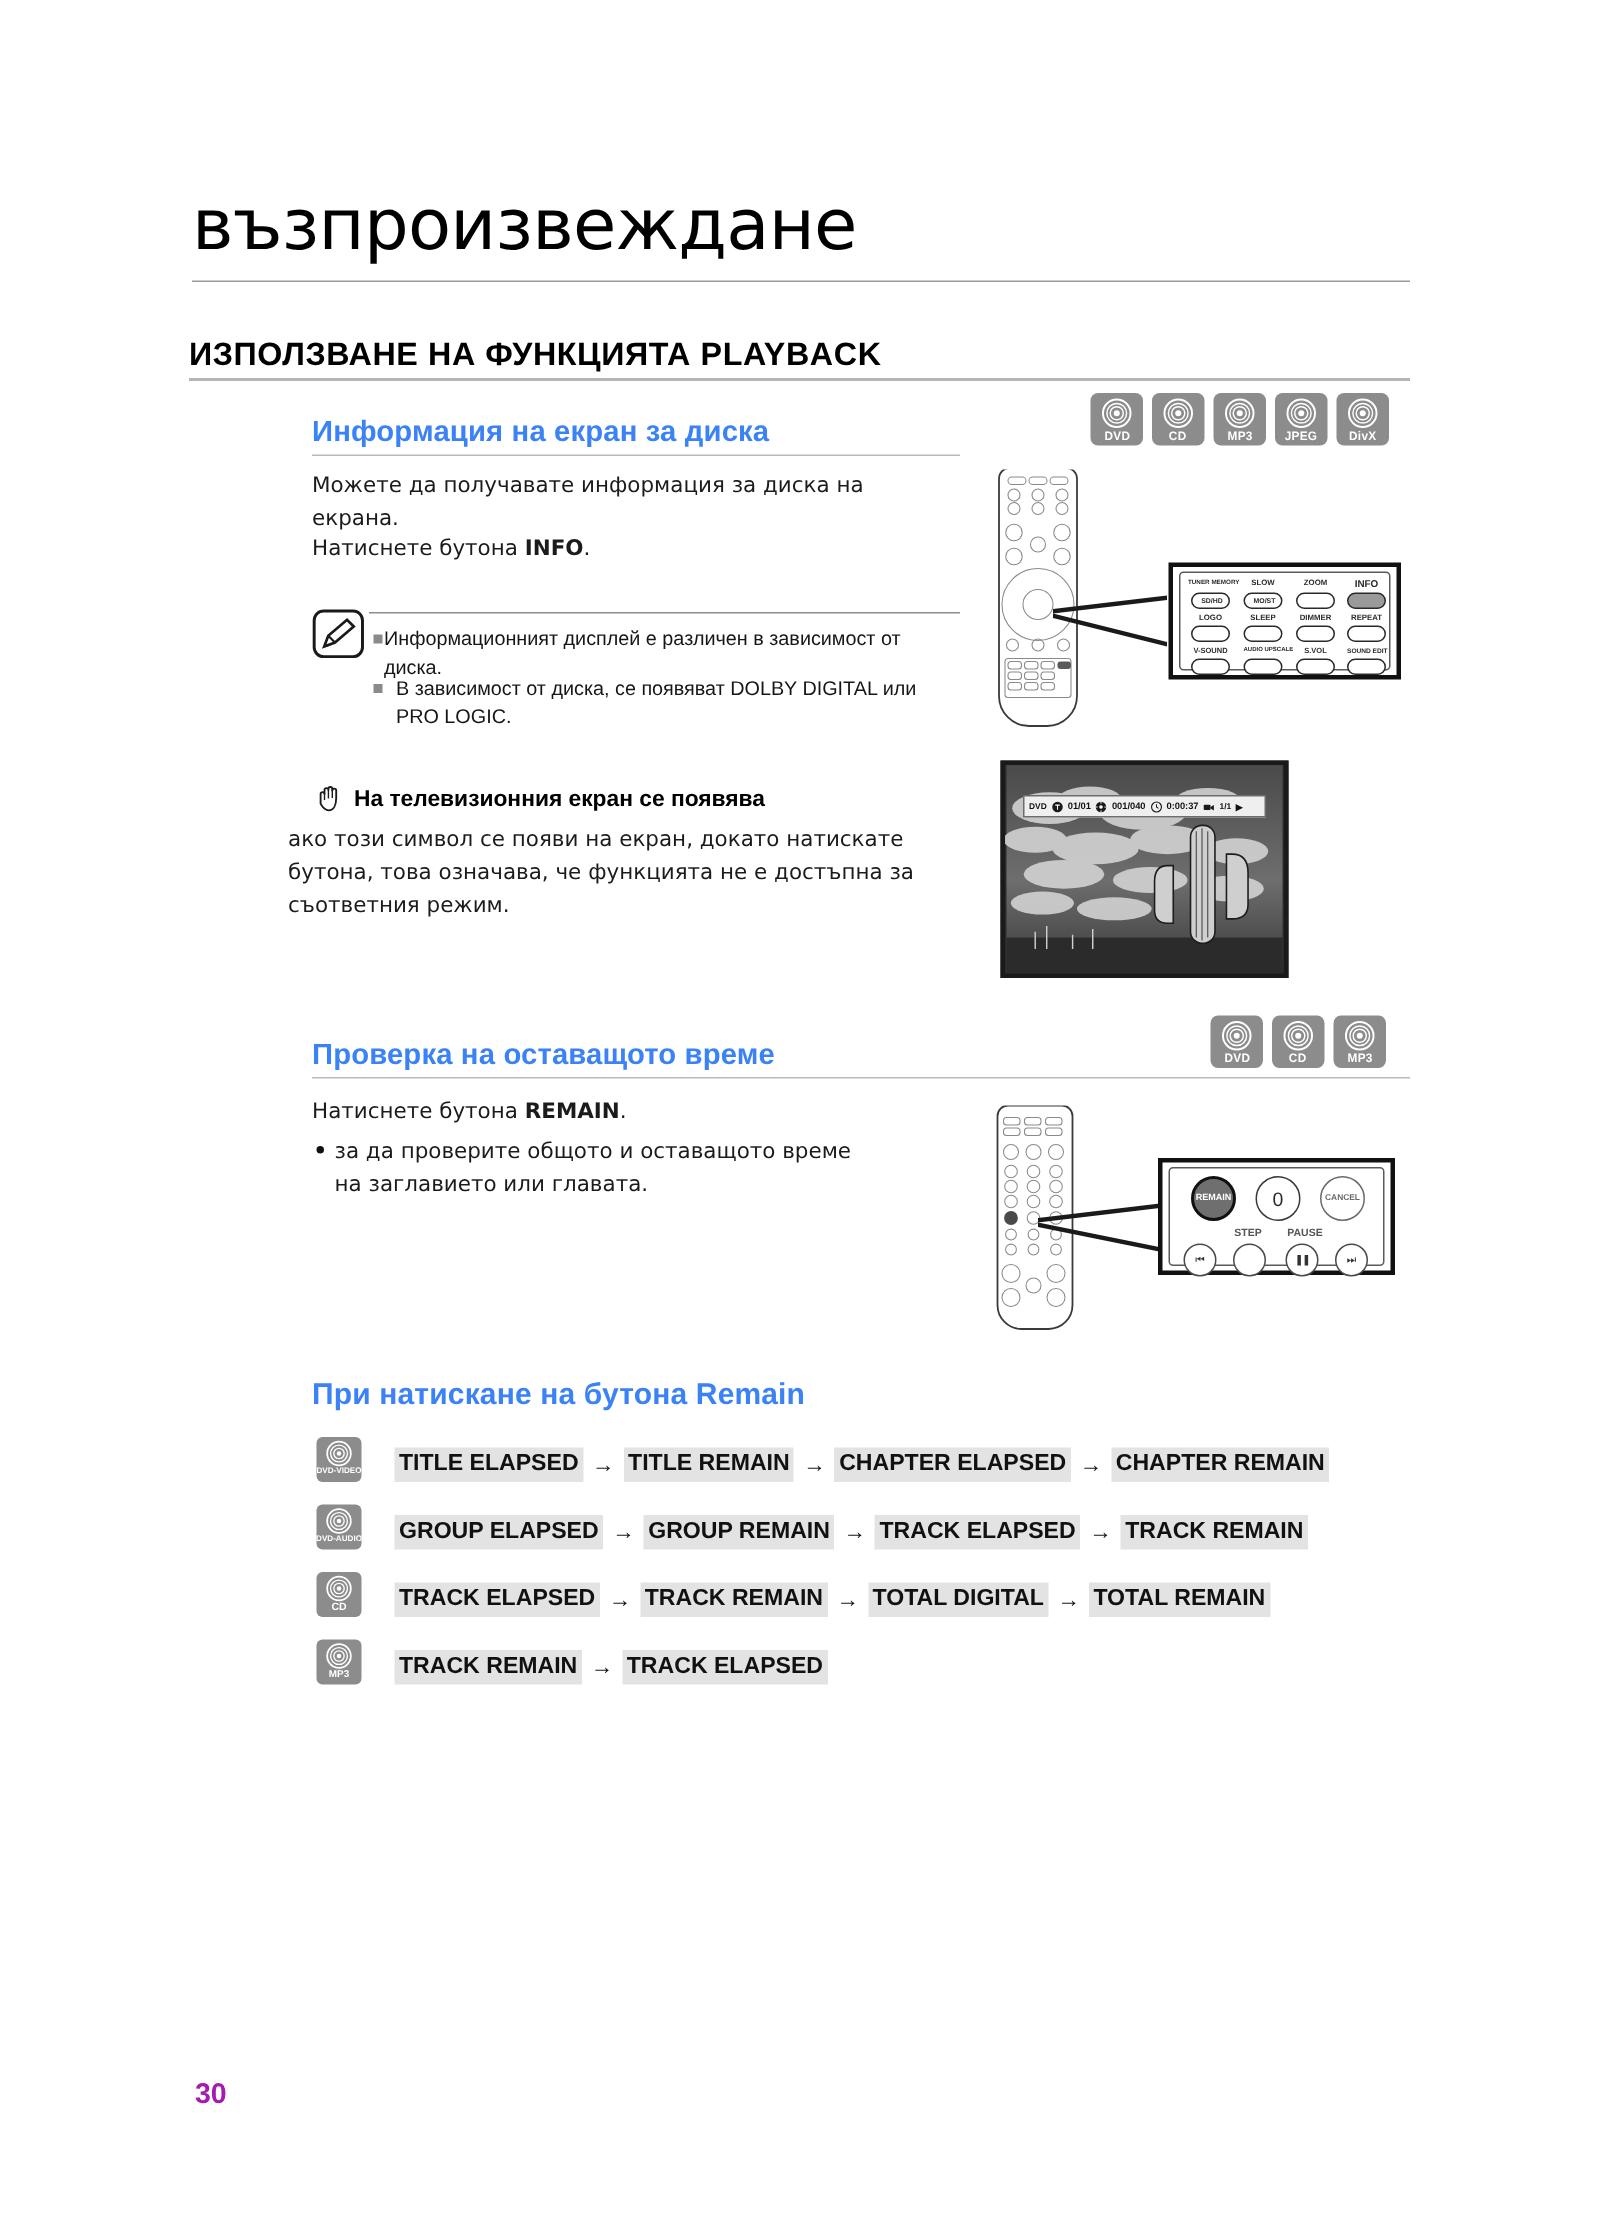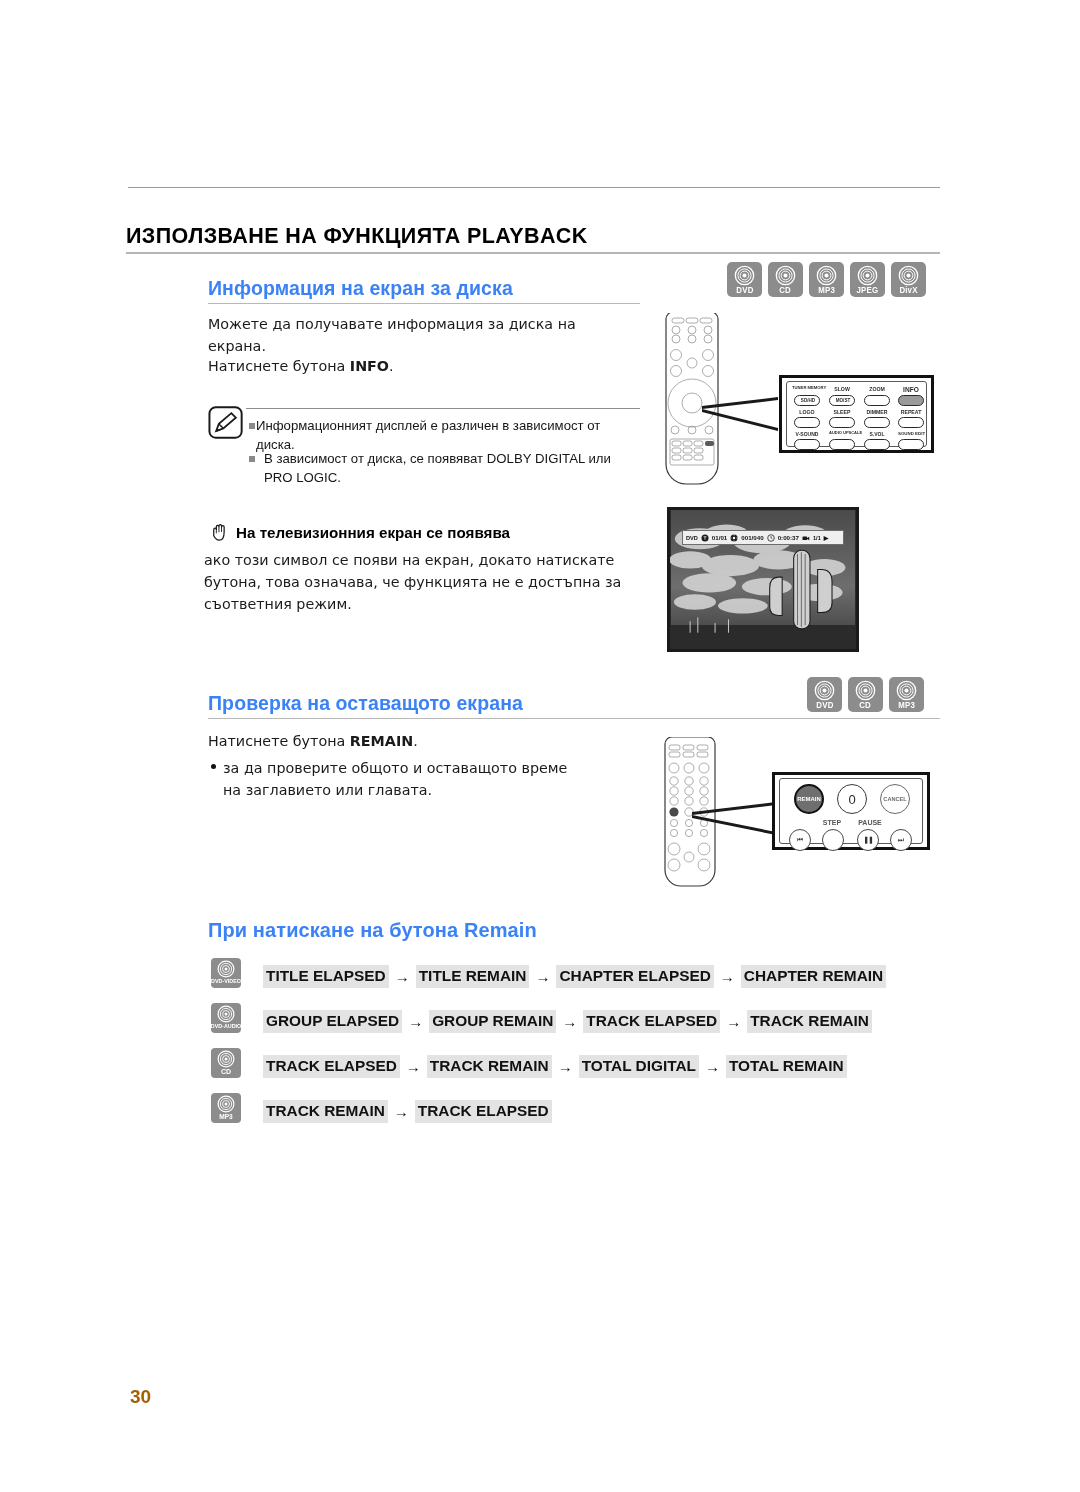--- a/index.html
+++ b/index.html
@@ -291,28 +291,29 @@
   }
 
   
   .page-number {
     position: absolute;
     left: 130px;
     top: 1386px;
     font-family: "Liberation Sans", sans-serif;
     font-size: 19px;
     font-weight: 700;
-    color: #a16207;
+    color: #a21caf;
   }
 </style>
 </head>
 <body>
 
 <div class="page">
 
+  <div class="chapter-title">възпроизвеждане</div>
   <div class="chapter-rule"></div>
 
   <div class="section-heading">ИЗПОЛЗВАНЕ НА ФУНКЦИЯТА PLAYBACK</div>
   <div class="section-rule"></div>
 
   <div class="sub-heading" style="left:208px; top:277px;">Информация на екран за диска</div>
   <div class="sub-rule" style="left:208px; top:303px; width:432px;"></div>
 
   <div class="disc-row" style="left:727px; top:262px;">
     <div class="disc-badge">
@@ -380,21 +381,21 @@
   <div class="note-item" style="left:256px; top:417px; width:380px;">Информационният дисплей е различен в зависимост от диска.</div>
 
   <div class="note-bullet" style="left:249px; top:456px;"></div>
   <div class="note-item" style="left:264px; top:450px; width:378px;">В зависимост от диска, се появяват DOLBY DIGITAL или PRO LOGIC.</div>
 
   <svg class="hand-icon" viewBox="0 0 24 24">
     <path d="M5.3 14.5 V9.6 a1.2 1.2 0 0 1 2.4 0 V7.1 a1.2 1.2 0 0 1 2.4 0 V6.4 a1.2 1.2 0 0 1 2.4 0 V7.4 a1.2 1.2 0 0 1 2.4 0 V12 c0 4.3-1.6 7.6-4.6 7.6 -2.4 0-3.6-1.4-5-4.1 z" fill="#fff" stroke="#1a1a1a" stroke-width="1.15" stroke-linejoin="round"></path>
     <path d="M7.7 9.6 v3.6 M10.1 7.1 v5.2 M12.5 6.4 v5.6" stroke="#1a1a1a" stroke-width="0.85" fill="none"></path>
   </svg>
   <div class="hand-title">На телевизионния екран се появява</div>
-  <div class="body-text" style="left:204px; top:549px; width:437px;">ако този символ се появи на екран, докато натискате бутона, това означава, че функцията не е достъпна за съответния режим.</div>
+  <div class="body-text" style="left:192px; top:549px; width:437px;">ако този символ се появи на екран, докато натискате бутона, това означава, че функцията не е достъпна за съответния режим.</div>
 
   <div class="remote-wrap" style="left:662px; top:313px; width:60px; height:175px;">
     <svg viewBox="0 0 60 175" style="width:60px;height:175px;display:block;">
       <path d="M4 6 a7 7 0 0 1 7-7 h38 a7 7 0 0 1 7 7 v145 a20 20 0 0 1 -20 20 h-12 a20 20 0 0 1 -20 -20 z" fill="#fff" stroke="#3a3a3a" stroke-width="1.2"></path>
       <g stroke="#8a8a8a" stroke-width="0.7" fill="none">
         <rect x="10" y="5" width="12" height="5" rx="2.5"></rect>
         <rect x="24" y="5" width="12" height="5" rx="2.5"></rect>
         <rect x="38" y="5" width="12" height="5" rx="2.5"></rect>
         <circle cx="14" cy="17" r="4"></circle>
           <circle cx="30" cy="17" r="4"></circle>
@@ -530,21 +531,21 @@
       <span>0:00:37</span>
       <svg class="osd-ic" viewBox="0 0 16 16">
         <rect x="1" y="5" width="9" height="7" rx="1" fill="#1a1a1a"></rect>
         <path d="M10 8l4.5-2.6v7.2L10 10z" fill="#1a1a1a"></path>
       </svg>
       <span style="font-size:5.6px;">1/1</span>
       <span style="font-size:6px;">▶</span>
     </div>
   </div>
 
-  <div class="sub-heading" style="left:208px; top:692px;">Проверка на оставащото екрана</div>
+  <div class="sub-heading" style="left:208px; top:692px;">Проверка на оставащото време</div>
   <div class="sub-rule" style="left:208px; top:718px; width:732px;"></div>
 
   <div class="disc-row" style="left:807px; top:677px;">
     <div class="disc-badge">
       <svg class="disc-glyph" viewBox="0 0 24 24">
         <circle cx="12" cy="12" r="10.5" fill="none" stroke="#fff" stroke-width="1.5"></circle>
         <circle cx="12" cy="12" r="7.5" fill="none" stroke="#fff" stroke-width="1.1"></circle>
         <circle cx="12" cy="12" r="5" fill="none" stroke="#fff" stroke-width="1.1"></circle>
         <circle cx="12" cy="12" r="2.3" fill="#fff"></circle>
       </svg>

